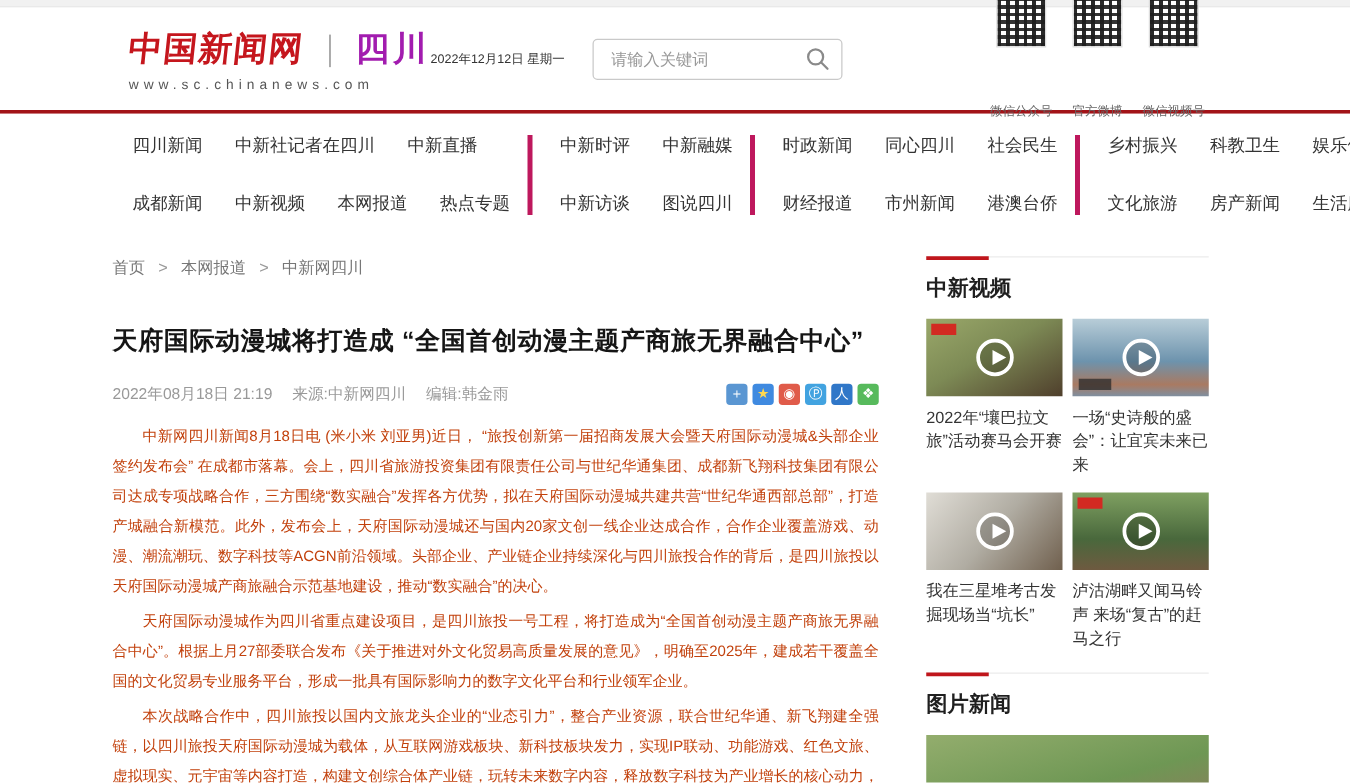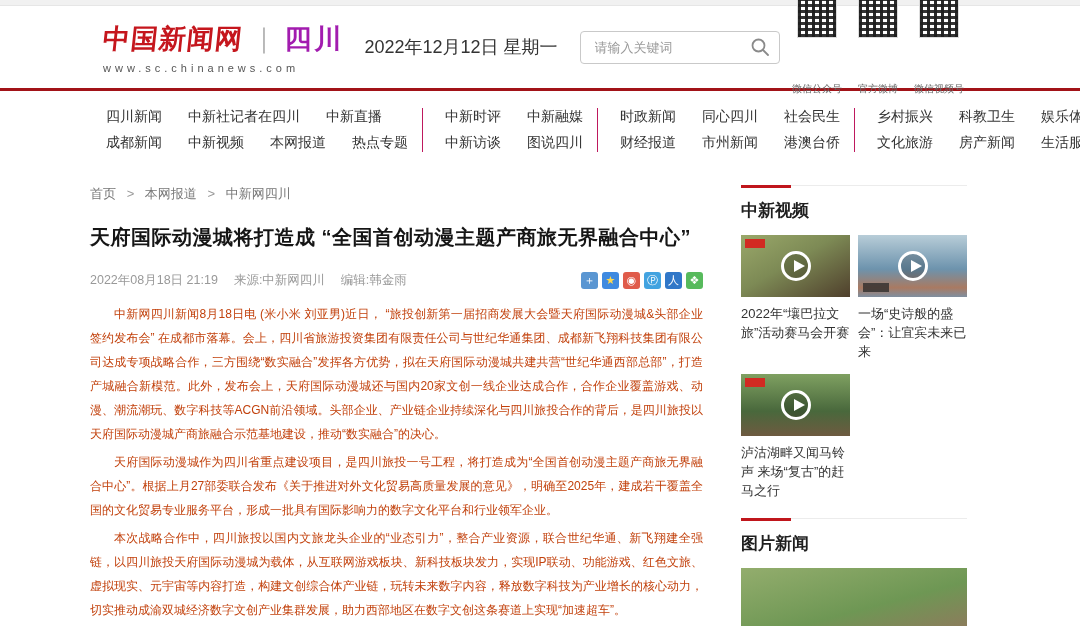--- a/index.html
+++ b/index.html
@@ -11,51 +11,51 @@
   .topstrip { height:6px; background:#f1f1f1; border-bottom:1px solid #e6e6e6; }
 
   
   .header { height:82px; display:flex; align-items:center; padding-left:103px; background:#fff; }
   .logo-block { display:flex; flex-direction:column; }
   .logo-row { display:flex; align-items:center; }
   .logo-cn { color:#c5161d; font-size:27px; font-weight:bold; font-family:"DejaVu Serif","Liberation Serif",serif; transform:skewX(-6deg); letter-spacing:1px; }
   .logo-sep { color:#aaa; font-size:26px; margin:0 8px; font-weight:100; }
   .logo-region { color:#a21caf; font-size:27px; font-weight:bold; letter-spacing:3px; }
   .logo-url { color:#555; font-size:11px; letter-spacing:4px; margin-top:5px; }
-  .date { margin-left:20px; font-size:18px; color:#333; white-space:nowrap; }
+  .date { font-size:10px; color:#333; white-space:nowrap; }
   .search { margin-left:22px; width:200px; height:33px; border:1px solid #c9c9c9; border-radius:4px; display:flex; align-items:center; padding:0 8px 0 12px;gap:44px; }
   .search input { border:0; outline:0; flex:1; font-size:13px; color:#333; background:transparent; width:100px; font-family:inherit; }
   .search input::placeholder { color:#999; }
   .search svg { flex:0 0 auto; }
   .qrs { margin-left:auto; margin-right:116px; display:flex; gap:16px; }
   .qr-item { display:flex; flex-direction:column; align-items:center;gap:40px; }
   .qr { width:40px; height:40px; border:1px solid #ddd; background:
         repeating-linear-gradient(0deg,rgba(30,30,30,.9) 0 3px,transparent 3px 6px),
         repeating-linear-gradient(90deg,#2a2a2a 0 3px,#fff 3px 7px); }
   .qr.round { border-radius:50%; position:relative; background:
         repeating-conic-gradient(#2a2a2a 0 9deg,#fff 9deg 20deg); }
   .qr.round::after { content:""; position:absolute; left:11px; top:11px; width:16px; height:16px; border-radius:50%; background:#2b6fb5; border:2px solid #fff; }
   .qr-label { font-size:10px; color:#666; margin-top:4px; white-space:nowrap; }
 
   .redline { height:3px; background:#a21318; }
 
   
   .nav { display:flex; padding:17px 0 15px 92px; background:#fff; }
-  .nav-group { display:flex; flex-direction:column; gap:8px; padding:0 14px; }
-  .nav-group + .nav-group { border-left:1px solid #be185d; padding-left:22px; }
+  .nav-group { display:flex; flex-direction:column; gap:28px; padding:0 14px; }
+  .nav-group + .nav-group { border-left:4px solid #be185d; padding-left:22px; }
   .nav-row { display:flex; gap:26px; }
   .nav-item { font-size:14px; color:#333; cursor:pointer; white-space:nowrap; }
 
   
   .main { display:flex; padding:18px 0 0 90px; }
   .article { width:613px; }
   .breadcrumb { font-size:13px; color:#777; }
   .crumb { color:#777; cursor:pointer; }
   .crumb-sep { margin:0 7px; color:#999; }
-  .title { font-size:20px; font-weight:bold; color:#151515; margin-top:21px; letter-spacing:.5px; white-space:nowrap; }
+  .title { font-size:20px; font-weight:bold; color:#151515; margin-top:36px; letter-spacing:.5px; white-space:nowrap; }
   .meta { margin-top:21px; display:flex; align-items:flex-start; font-size:12.5px; color:#999; }
   .meta .m { margin-right:16px; }
   .share { margin-left:auto; display:flex; gap:4px; }
   .share-ic { width:17px; height:17px; border-radius:3px; font-size:11px; line-height:1;
               display:flex; align-items:center; justify-content:center; cursor:pointer; }
   .body-text { margin-top:13px; }
   .body-text p { margin:0 0 4px; font-size:12px; line-height:24px; color:#c2410c; text-indent:2em; text-align:justify; }
 
   
   .sidebar { width:226px; margin-left:38px; }
@@ -213,20 +213,26 @@
         <div class="vid-cap">2022年“壤巴拉文旅”活动赛马会开赛</div>
       </div>
       <div class="vid-cell">
         <div class="thumb" style="background:linear-gradient(180deg,#b8cdd8,#6d93ad 55%,#a97a62 85%,#7f8fa0)">
           <span class="badge dark"></span>
           <span class="play"></span>
         </div>
         <div class="vid-cap">一场“史诗般的盛会”：让宜宾未来已来</div>
       </div>
       <div class="vid-cell">
+        <div class="thumb" style="background:linear-gradient(130deg,#e0ddd6,#b0aca2 50%,#70604e)">
+          <span class="play"></span>
+        </div>
+        <div class="vid-cap">我在三星堆考古发掘现场当“坑长”</div>
+      </div>
+      <div class="vid-cell">
         <div class="thumb" style="background:linear-gradient(180deg,#7fa061,#49683c 60%,#6e5a40)">
           <span class="badge"></span>
           <span class="play"></span>
         </div>
         <div class="vid-cap">泸沽湖畔又闻马铃声 来场“复古”的赶马之行</div>
       </div>
     </div>
 
     <div class="sb-gap"></div>
     <div class="sec-line"></div>

